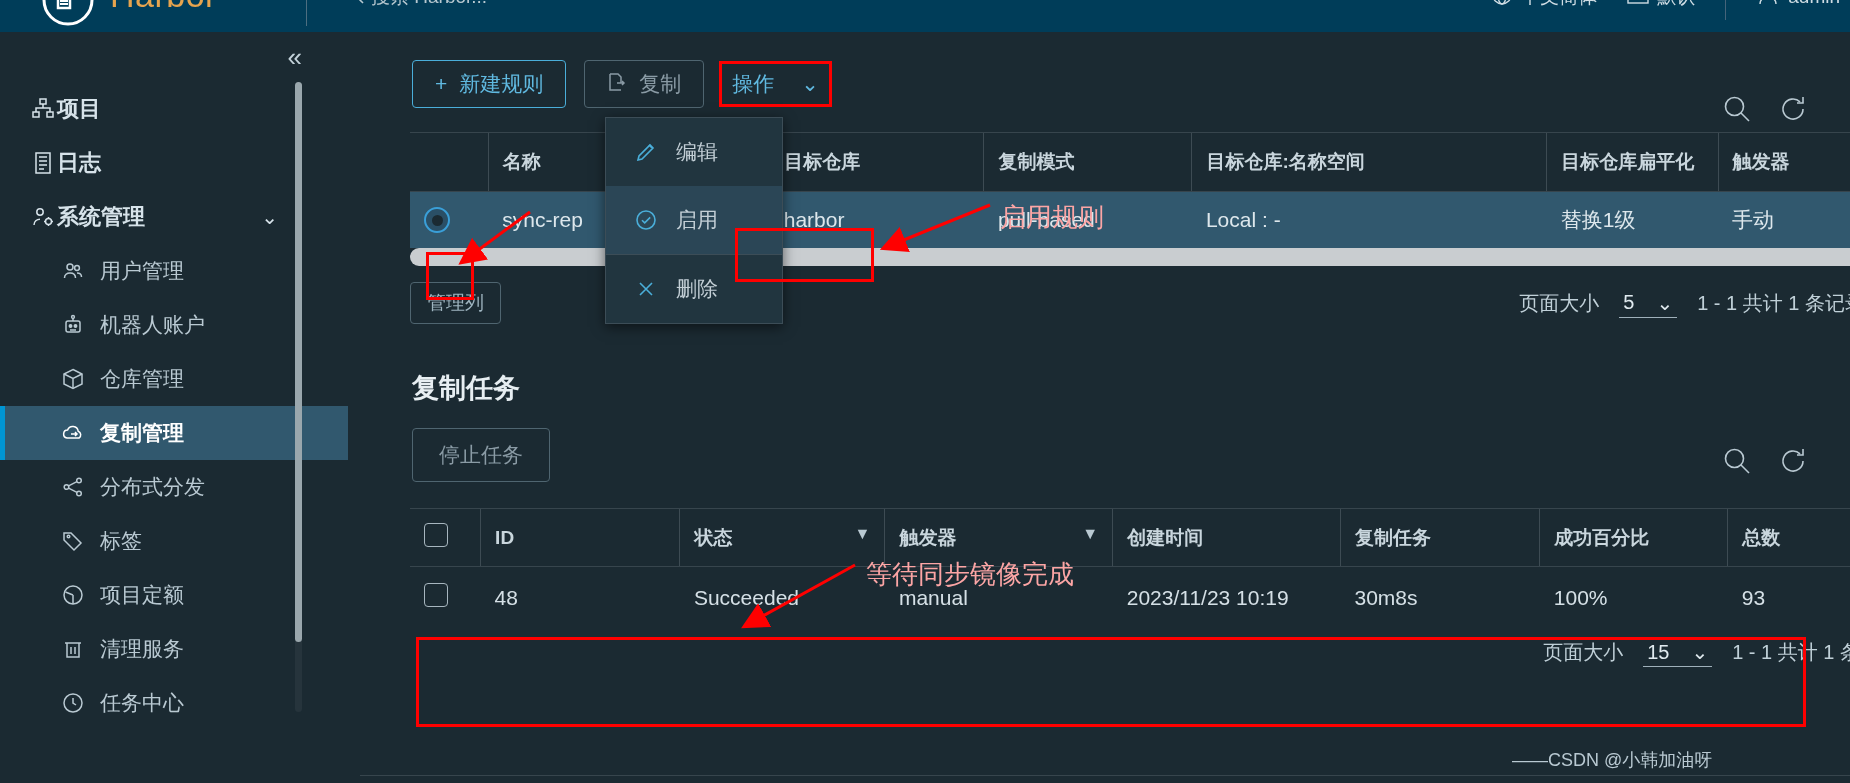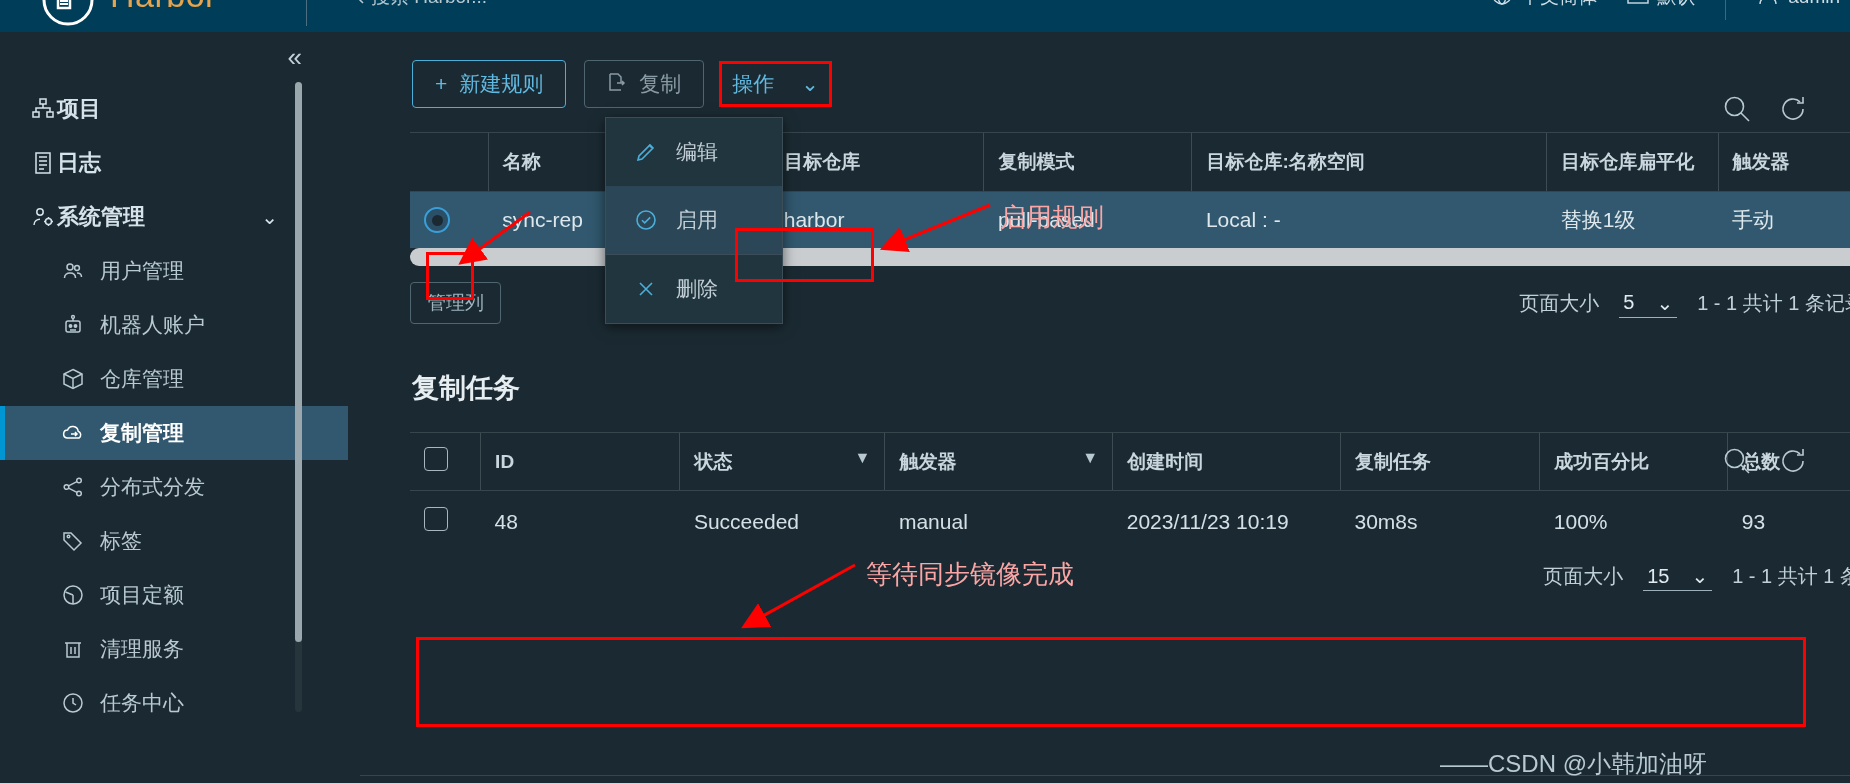--- a/index.html
+++ b/index.html
@@ -135,21 +135,21 @@
   .icon-btn { cursor: pointer; }
   .icon-btn svg { stroke: currentColor; fill: none; stroke-width: 1.6; }
 
   .tb1-icons { position: absolute; right: 42px; top: 62px; display:flex; gap:26px; color:#b9c9d2; }
 
   
   .anno { position: absolute; pointer-events: none; z-index: 90; }
   .anno-text { color: #fca5a5; font-size: 26px; font-family: Liberation Mono, monospace; white-space: nowrap; }
   .redrect { position: absolute; border: 3px solid #ff0000; z-index: 95; pointer-events:none; }
   .watermark {
-    position: absolute; left: 1440px; top: 748px; color: #b9c9d2; font-size: 24px; z-index: 60;
+    position: absolute; left: 1512px; top: 748px; color: #b9c9d2; font-size: 18px; z-index: 60;
   }
   .footer-line { position:absolute; left: 360px; top: 775px; width: 1490px; height:1px; background:#37454d; }
 </style>
 </head>
 <body>
 
 <div class="header">
   <span class="hdr-logo">
     <svg viewBox="0 0 56 56" width="56" height="56">
       <circle cx="28" cy="28" r="24" stroke="#ffffff" stroke-width="3" fill="none"></circle>
@@ -487,20 +487,25 @@
         </svg>
     </span>
     <span class="icon-btn">
       <svg width="30" height="30" viewBox="0 0 30 30">
           <path d="M25 15a10 10 0 1 1-3-7.1"></path>
           <path d="M25 3v6h-6"></path>
         </svg>
     </span>
   </div>
 
+  <div style="margin:22px 0 0 52px;">
+    <button class="btn" style="padding:12px 26px;">
+      <span>停止任务</span>
+    </button>
+  </div>
 
   <div class="tbl2wrap">
     <table class="tbl2">
       <colgroup>
         <col style="width:62px">
           <col style="width:175px">
           <col style="width:180px">
           <col style="width:200px">
         <col style="width:200px">
           <col style="width:175px">

